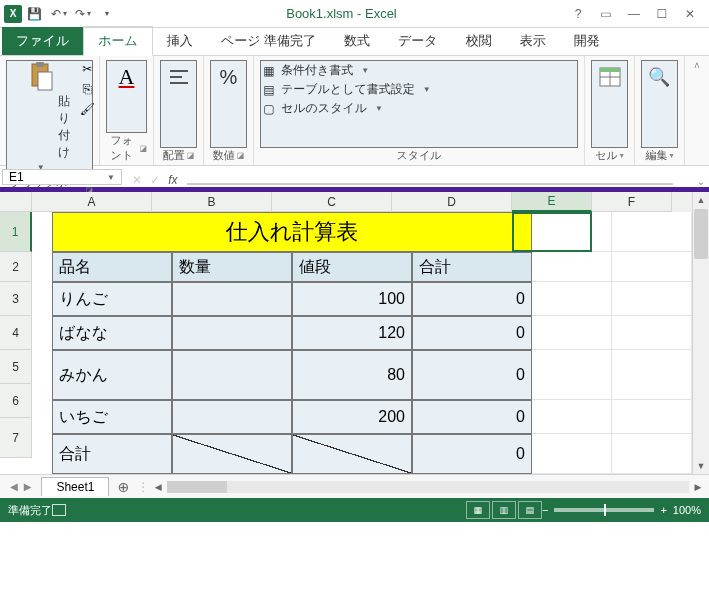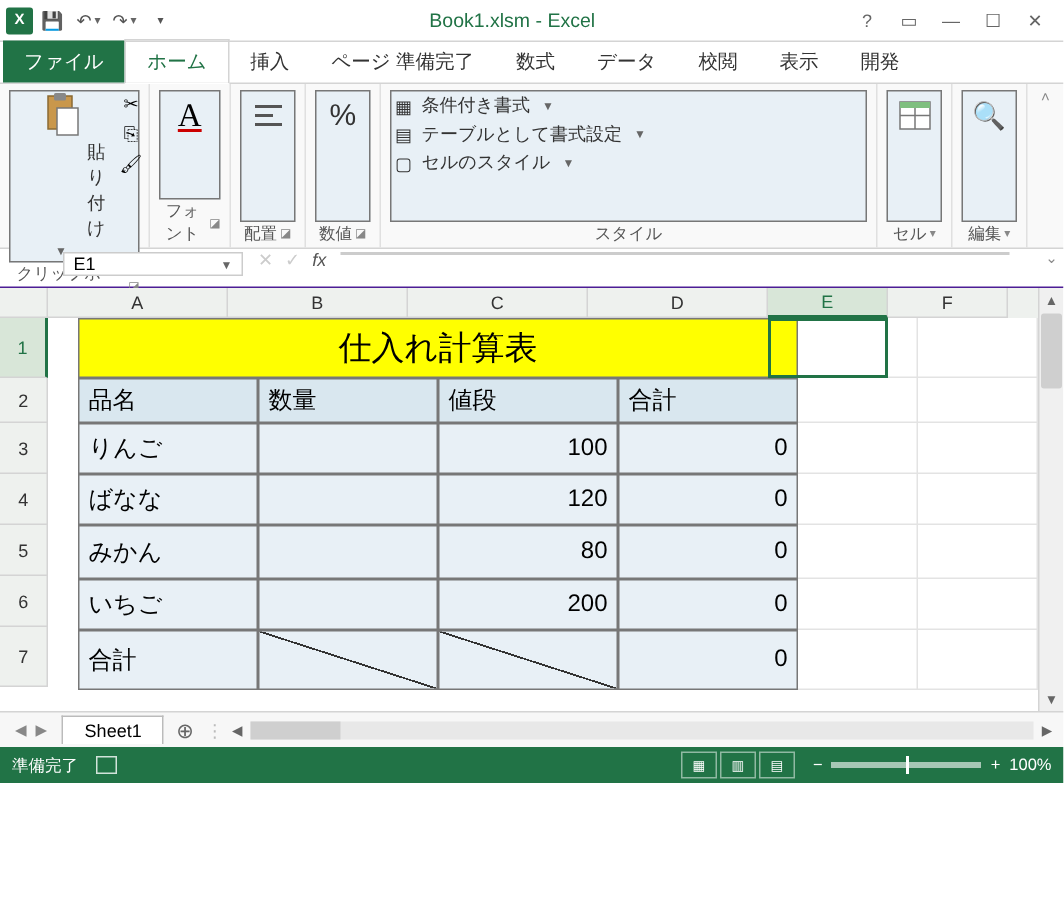--- a/index.html
+++ b/index.html
@@ -31,21 +31,21 @@
   .bigbtn .ico { width: 28px; height: 28px; display: flex; align-items: center; justify-content: center; }
   .bigbtn .txt { font-size: 12px; color: #333; text-align: center; padding-left: 47px; }
   .mini { width: 18px; height: 16px; display: flex; align-items: center; justify-content: center; }
   .stylerow { display: flex; align-items: center; gap: 4px; font-size: 12px; color: #333; padding: 1px 0; }
   .stylerow .sico { width: 16px; height: 16px; display: flex; align-items: center; justify-content: center; font-size: 12px; }
   .stylerow .drop { font-size: 8px; color: #666; margin-left: 4px; }
 
   svg { display: block; }
 
   
-  .fbarrow { height: 26px; display: flex; align-items: flex-start; border-bottom: 1px solid #4c1d95; padding-left: 40px; }
+  .fbarrow { height: 26px; display: flex; align-items: flex-end; border-bottom: 5px solid #4c1d95; }
   .namebox { width: 120px; border: 1px solid #ccc; margin: 2px; display: flex; align-items: center; padding: 0 6px; font-size: 12px; background: #fff; justify-content: space-between; }
   .namebox .dd { font-size: 8px; color: #666; }
   .fxbtns { display: flex; align-items: center; gap: 8px; padding: 0 8px; color: #bbb; }
   .fxbtns .fx { font-style: italic; color: #555; }
   .formula { flex: 1; border: 1px solid #ccc; margin: 2px 20px 2px 2px; background: #fff; }
   .fexp { width: 16px; display: flex; align-items: center; justify-content: center; color: #888; font-size: 10px; }
 
   
   .gridwrap { position: relative; height: 282px; overflow: hidden; display: flex; }
   .rowhdrs { width: 34px; }
@@ -79,21 +79,21 @@
   .sheetrow { height: 24px; display: flex; align-items: center; border-top: 1px solid #d4d4d4; background: #f7f7f7; }
   .navtabs { display: flex; gap: 6px; padding: 0 10px; color: #888; font-size: 10px; }
   .sheettab { padding: 2px 14px; border: 1px solid #bbb; border-bottom: none; background: #fff; font-size: 12px; border-radius: 0 0 0 0; }
   .newsheet { padding: 0 8px; color: #666; font-size: 14px; }
   .hscroll { flex: 1; display: flex; align-items: center; padding: 0 4px; }
   .hscroll .harrow { width: 14px; text-align: center; font-size: 9px; color: #666; }
   .hscroll .htrack { flex: 1; height: 12px; background: #e8e8e8; margin: 0 2px; position: relative; }
   .hscroll .hthumb { position: absolute; left: 0; top: 0; width: 60px; height: 12px; background: #cfcfcf; }
 
   
-  .status { height: 24px; background: #217346; color: #fff; display: flex; align-items: center; font-size: 11px; padding: 0 8px; gap: 12px; }
+  .status { height: 24px; background: #217346; color: #fff; display: flex; align-items: center; font-size: 11px; padding: 0 8px; }
   .status .views { display: flex; gap: 2px; margin-left: auto; }
   .status .vbtn { width: 24px; height: 18px; border: 1px solid rgba(255,255,255,.5); display: flex; align-items: center; justify-content: center; font-size: 9px; }
   .status .zoom { display: flex; align-items: center; gap: 6px; }
   .status .zslider { width: 100px; height: 4px; background: rgba(255,255,255,.6); position: relative; }
   .status .zslider::before { content: ""; position: absolute; left: 50%; top: -4px; width: 2px; height: 12px; background: #fff; }
   .rec { width: 14px; height: 12px; border: 1px solid rgba(255,255,255,.8); }
 </style>
 </head>
 <body>
 
@@ -332,21 +332,21 @@
 
       <div class="datarow" style="height:34px">
         <div class="cell body cA">ばなな</div>
         <div class="cell body cB"></div>
         <div class="cell body cC num">120</div>
         <div class="cell body cD num">0</div>
         <div class="cell cE"></div>
         <div class="cell cF"></div>
       </div>
 
-      <div class="datarow" style="height:36px">
+      <div class="datarow" style="height:50px">
         <div class="cell body cA">みかん</div>
         <div class="cell body cB"></div>
         <div class="cell body cC num">80</div>
         <div class="cell body cD num">0</div>
         <div class="cell cE"></div>
         <div class="cell cF"></div>
       </div>
 
       <div class="datarow" style="height:34px">
         <div class="cell body cA">いちご</div>

